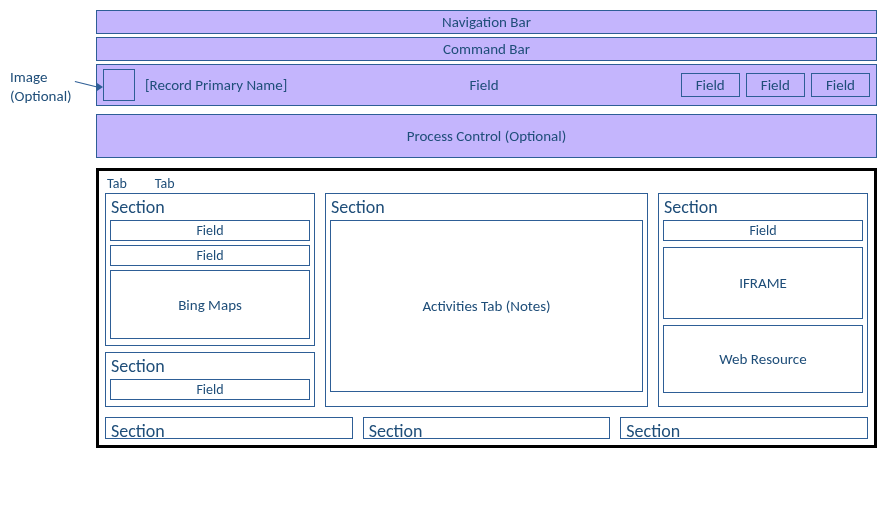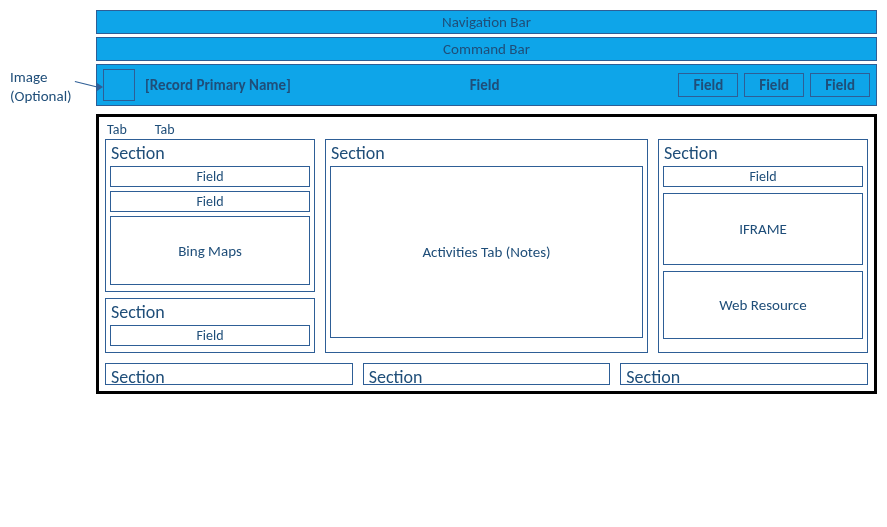--- a/index.html
+++ b/index.html
@@ -25,34 +25,33 @@
     padding-top: 58px;
     line-height: 1.25;
     font-size: 15px;
     position: relative;
   }
   .main-col {
     flex: 1;
   }
   .box {
     border: 1px solid #2e5e96;
-    background: #0ea5e9;
+    background: #c4b5fd;
   }
   .bar {
     text-align: center;
     padding: 2px 0;
     margin-bottom: 3px;
   }
   .header-bar {
     display: flex;
     align-items: center;
     padding: 4px 6px;
     margin-bottom: 8px;
     gap: 10px;
-    font-weight: bold;
   }
   .img-thumb {
     width: 32px;
     height: 32px;
     border: 1.5px solid #2e5e96;
   }
   .record-name { flex: 0 0 auto; }
   .header-label { flex: 1; text-align: center; }
   .header-fields { display: flex; gap: 6px; }
   .hfield {
@@ -167,20 +166,21 @@
       <div class="img-thumb"></div>
       <div class="record-name">[Record Primary Name]</div>
       <div class="header-label">Field</div>
       <div class="header-fields">
         <div class="hfield">Field</div>
         <div class="hfield">Field</div>
         <div class="hfield">Field</div>
       </div>
     </div>
 
+    <div class="box process">Process Control (Optional)</div>
 
     <div class="body-area">
 
       <div class="tabs">
         <span>Tab</span><span>Tab</span>
       </div>
 
       <div class="cols">
         <div class="col col-left">
           <div class="section">

